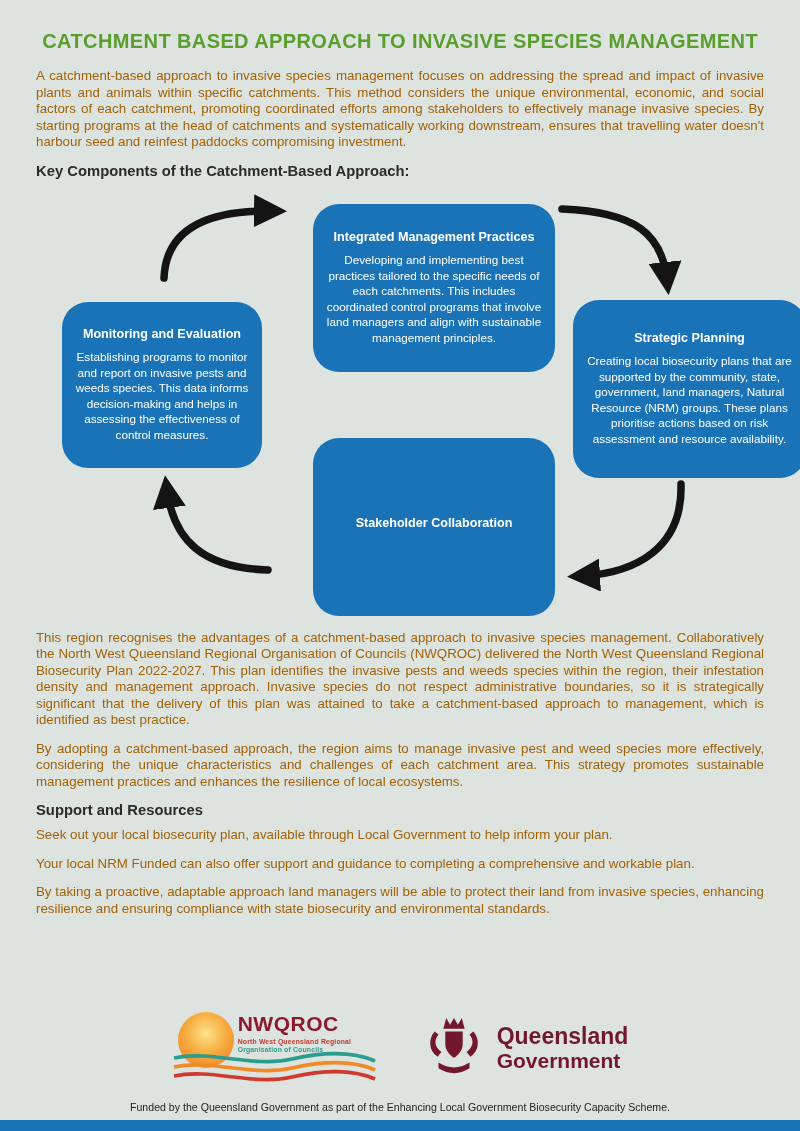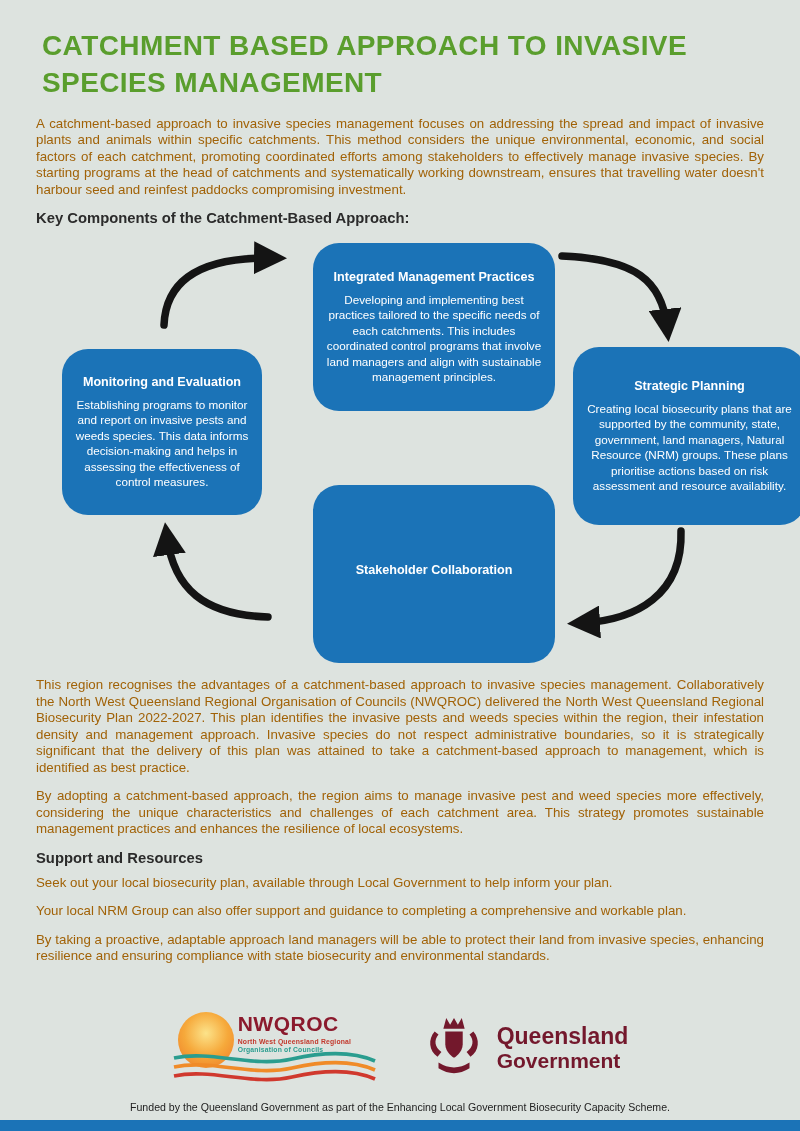--- a/index.html
+++ b/index.html
@@ -5,41 +5,41 @@
   * { margin:0; padding:0; box-sizing:border-box; }
   html,body { background:#b9bdba; }
   body { font-family:"Liberation Sans", sans-serif; }
   .page {
     width:800px; height:1131px; margin:0 auto; position:relative; overflow:hidden;
     background: var(--page-bg, #dde3df); color:#333;
   }
   .content { padding:24px 36px 0 36px; }
   .page-title {
     color: var(--title-green, #5a9e2d);
-    font-size:28px; font-weight:bold; text-align:left;
+    font-size:20px; font-weight:bold; text-align:right;
     line-height:1.32; letter-spacing:0.4px; margin:4px 6px 14px 6px;
   }
   p.body-par {
     font-size:13.3px; line-height:1.24; text-align:justify;
     color:#a16207; margin-bottom:12px;
   }
   h2.section-heading {
     font-size:14.8px; font-weight:bold; color:#2b2b2b; margin:2px 0 9px 0;
   }
   
   .diagram { position:relative; height:434px; margin:2px 0 8px 0; }
   .diagram svg.arrows { position:absolute; left:0; top:0; pointer-events:none; }
   .node {
     position:absolute; background: var(--node-blue, #1b73b7); color:#fff;
     border-radius:26px; display:flex; flex-direction:column; justify-content:center;
     text-align:center; padding:10px 13px;
   }
   .node h3 { font-size:12.6px; font-weight:bold; margin-bottom:6px; line-height:1.25; }
   .node p  { font-size:11.7px; line-height:1.33; }
-  .node-top    { left:277px; top:8px;   width:242px; height:168px; }
+  .node-top    { left:277px; top:16px;   width:242px; height:168px; }
   .node-right  { left:537px; top:112px; width:233px; height:178px; }
   .node-left   { left:26px;  top:114px; width:200px; height:166px; }
   .node-bottom { left:277px; top:250px; width:242px; height:178px; }
   
   .logos-row {
     position:absolute; left:0; right:0; bottom:40px; height:86px;
     display:flex; align-items:center; justify-content:center; gap:46px;
   }
   .nwqroc-logo { position:relative; width:205px; height:84px; }
   .nwqroc-logo svg { position:absolute; left:0; top:0; }
@@ -99,21 +99,21 @@
         <h3>Monitoring and Evaluation</h3>
         <p>Establishing programs to monitor and report on invasive pests and weeds species. This data informs decision-making and helps in assessing the effectiveness of control measures.</p>
       </div>
     </div>
 
     <p class="body-par">This region recognises the advantages of a catchment-based approach to invasive species management. Collaboratively the North West Queensland Regional Organisation of Councils (NWQROC) delivered the North West Queensland Regional Biosecurity Plan 2022-2027. This plan identifies the invasive pests and weeds species within the region, their infestation density and management approach. Invasive species do not respect administrative boundaries, so it is strategically significant that the delivery of this plan was attained to take a catchment-based approach to management, which is identified as best practice.</p>
     <p class="body-par">By adopting a catchment-based approach, the region aims to manage invasive pest and weed species more effectively, considering the unique characteristics and challenges of each catchment area. This strategy promotes sustainable management practices and enhances the resilience of local ecosystems.</p>
 
     <h2 class="section-heading">Support and Resources</h2>
     <p class="body-par">Seek out your local biosecurity plan, available through Local Government to help inform your plan.</p>
-    <p class="body-par">Your local NRM Group can also offer support and guidance to completing a comprehensive and workable plan.</p>
+    <p class="body-par">Your local NRM Funded can also offer support and guidance to completing a comprehensive and workable plan.</p>
     <p class="body-par">By taking a proactive, adaptable approach land managers will be able to protect their land from invasive species, enhancing resilience and ensuring compliance with state biosecurity and environmental standards.</p>
   </div>
 
   <div class="logos-row">
 
     <div class="nwqroc-logo">
       <svg width="205" height="84" viewBox="0 0 205 84">
         <defs>
           <radialGradient id="sun" cx="50%" cy="38%" r="70%">
             <stop offset="0%" stop-color="#fce38a"></stop>

